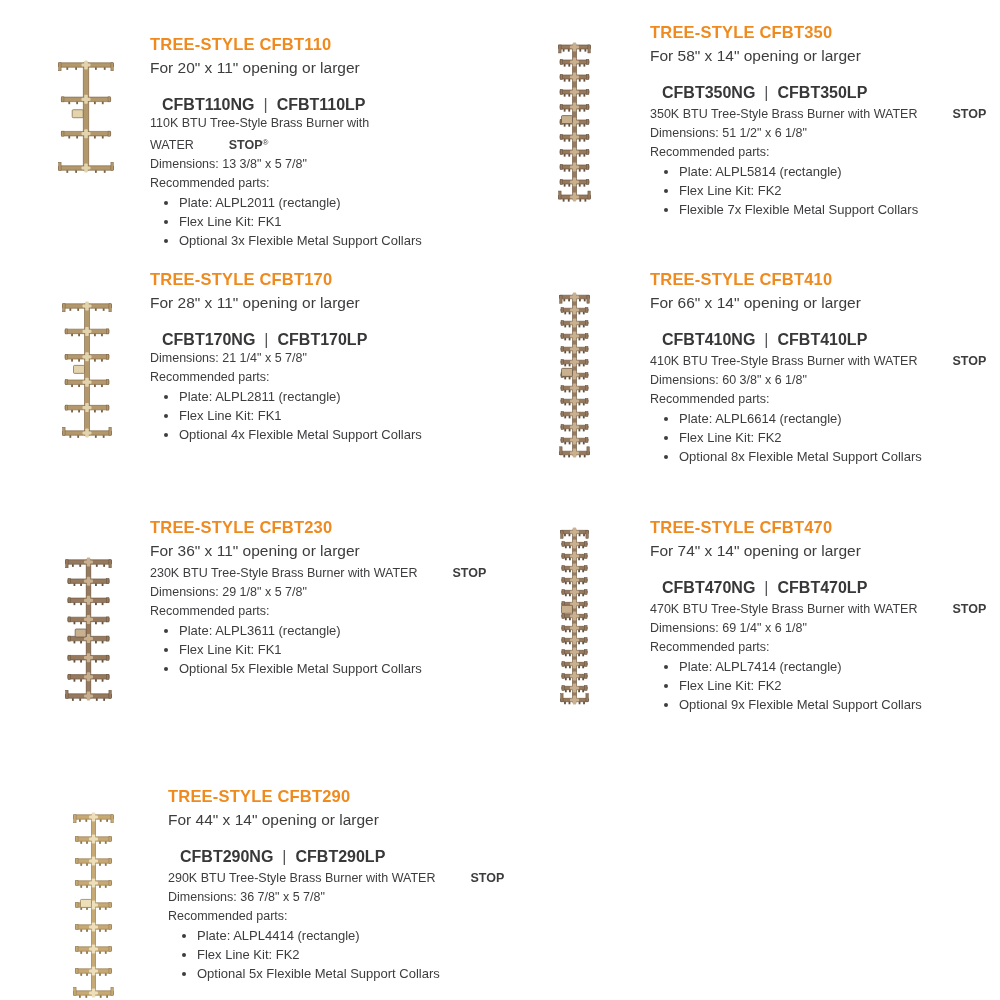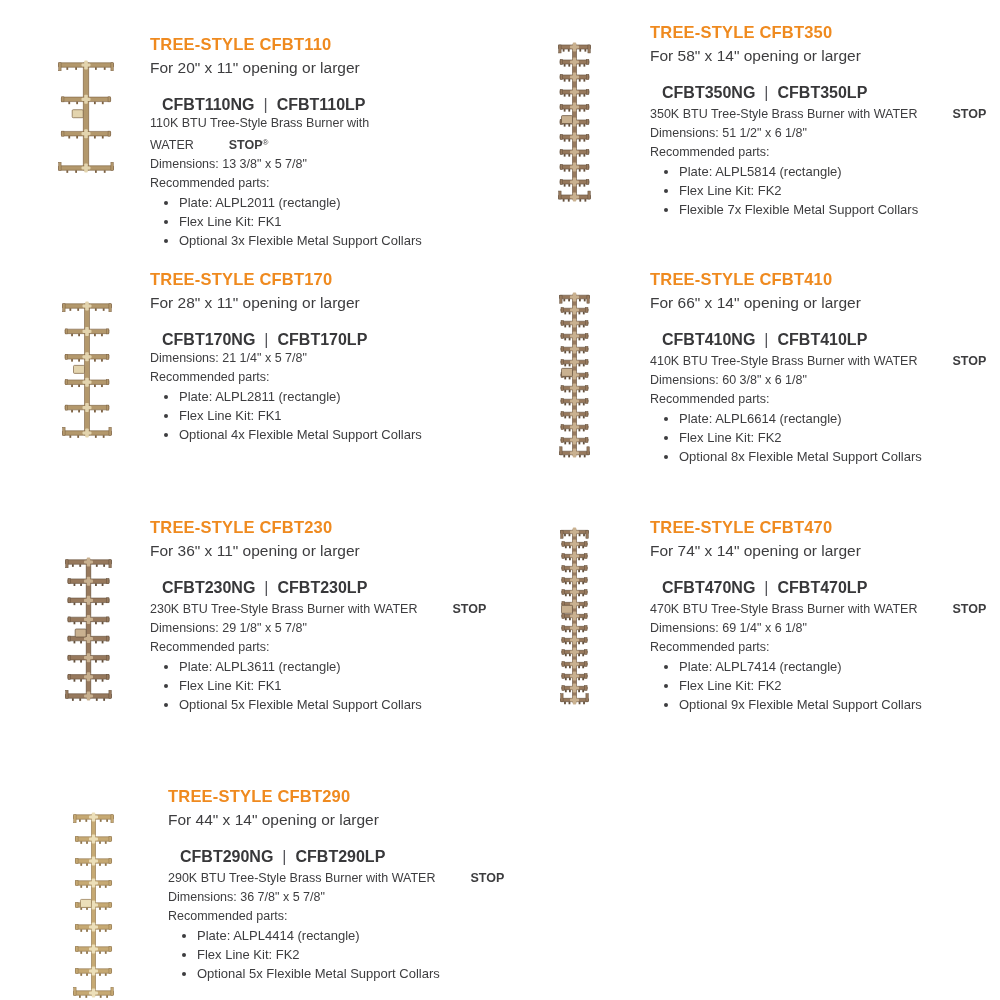--- a/index.html
+++ b/index.html
@@ -488,21 +488,20 @@
             <rect x="14.32" y="141.25" width="1.8" height="2.6" fill="#64503c"></rect>
             <rect x="30.880000000000003" y="141.25" width="1.8" height="2.6" fill="#64503c"></rect>
             <rect x="38.24" y="141.25" width="1.8" height="2.6" fill="#64503c"></rect>
             <rect x="21.7" y="134.5" width="3.6" height="9" rx="1" fill="#c9b190"></rect>
             <rect x="19" y="137.4" width="9" height="3.2" rx="1" fill="#c9b190"></rect>
             <rect x="10.149999999999999" y="72" width="11" height="8" rx="1" fill="#c9b190" stroke="#64503c" stroke-width="0.7"></rect>
           </svg></div>
     <div class="info">
       <h2 class="heading">TREE-STYLE CFBT230</h2>
       <p class="subtitle">For 36" x 11" opening or larger</p>
-      <p class="models"><span>CFBT230NG</span><span class="sep">|</span><span>CFBT230LP</span></p>
       <p class="desc"><span>230K BTU Tree-Style Brass Burner with </span><span>WATER</span><span class="brand-bold">STOP</span><sup class="reg"></sup></p>
       <p class="dims">Dimensions: 29 1/8" x 5 7/8"</p>
       <p class="rec">Recommended parts:</p>
       <ul class="bullets">
             <li>Plate: ALPL3611 (rectangle)</li>
             <li>Flex Line Kit: FK1</li>
             <li>Optional 5x Flexible Metal Support Collars</li>
           </ul>
     </div>
   </div>

